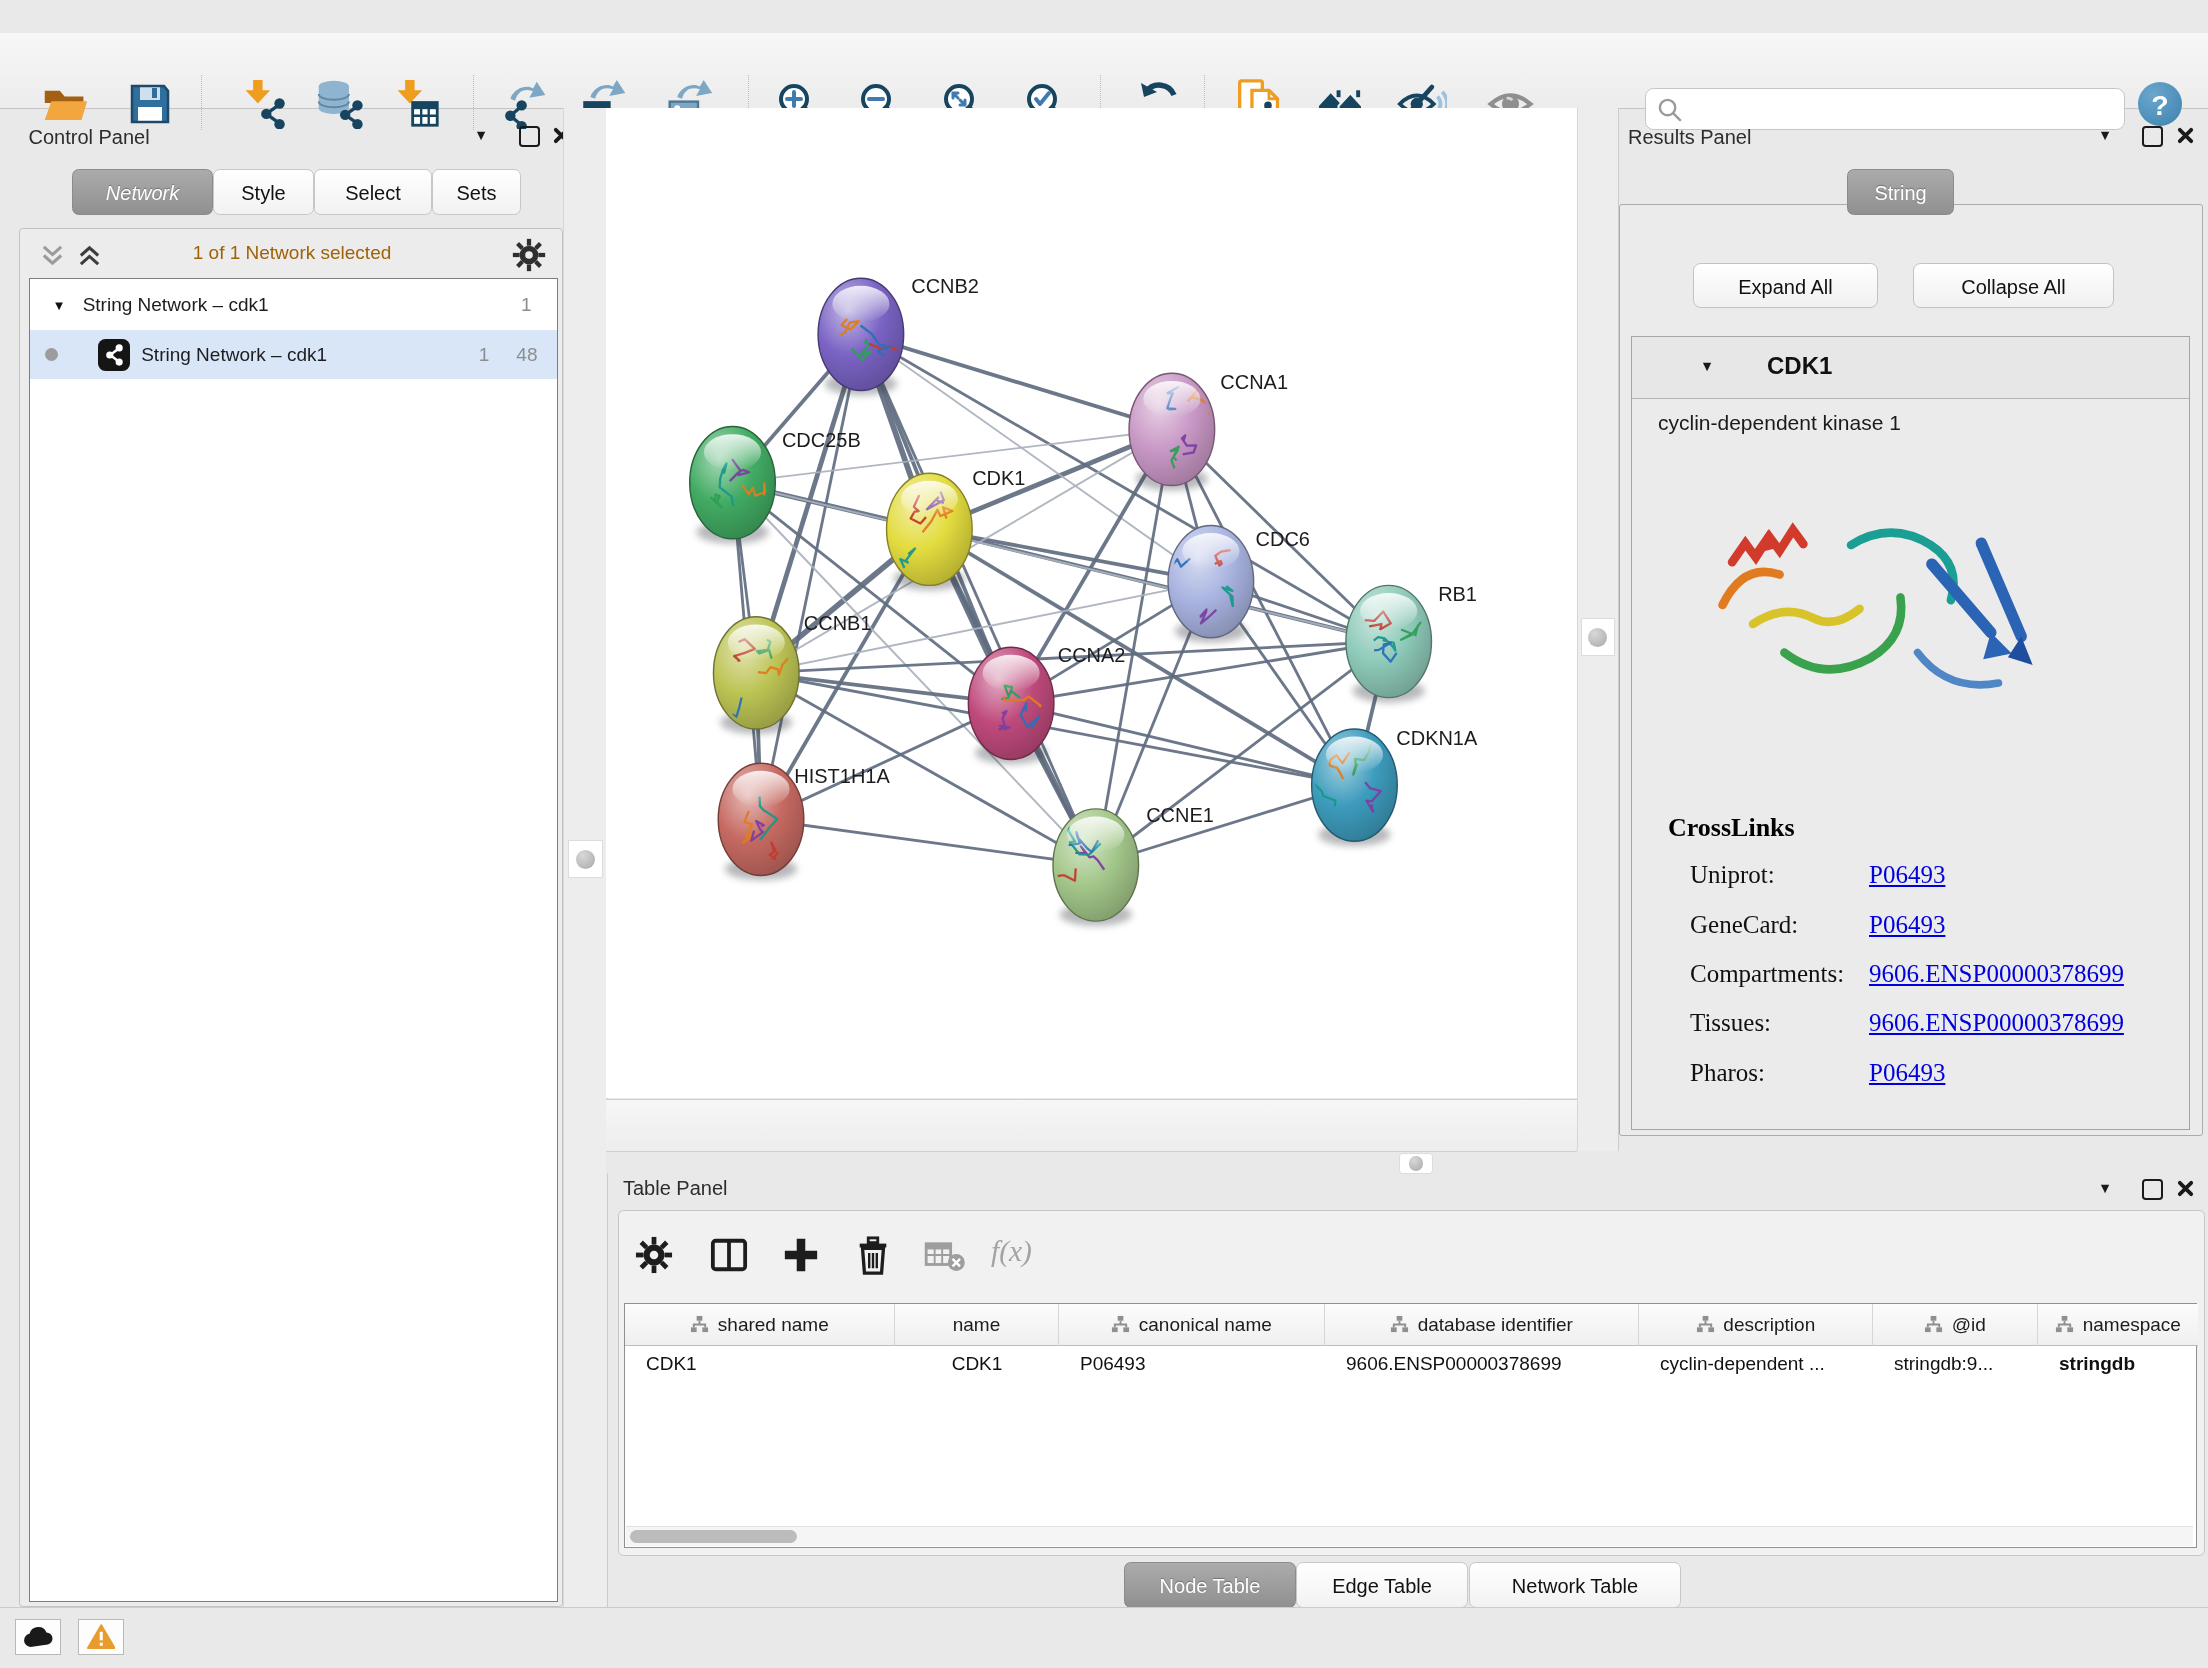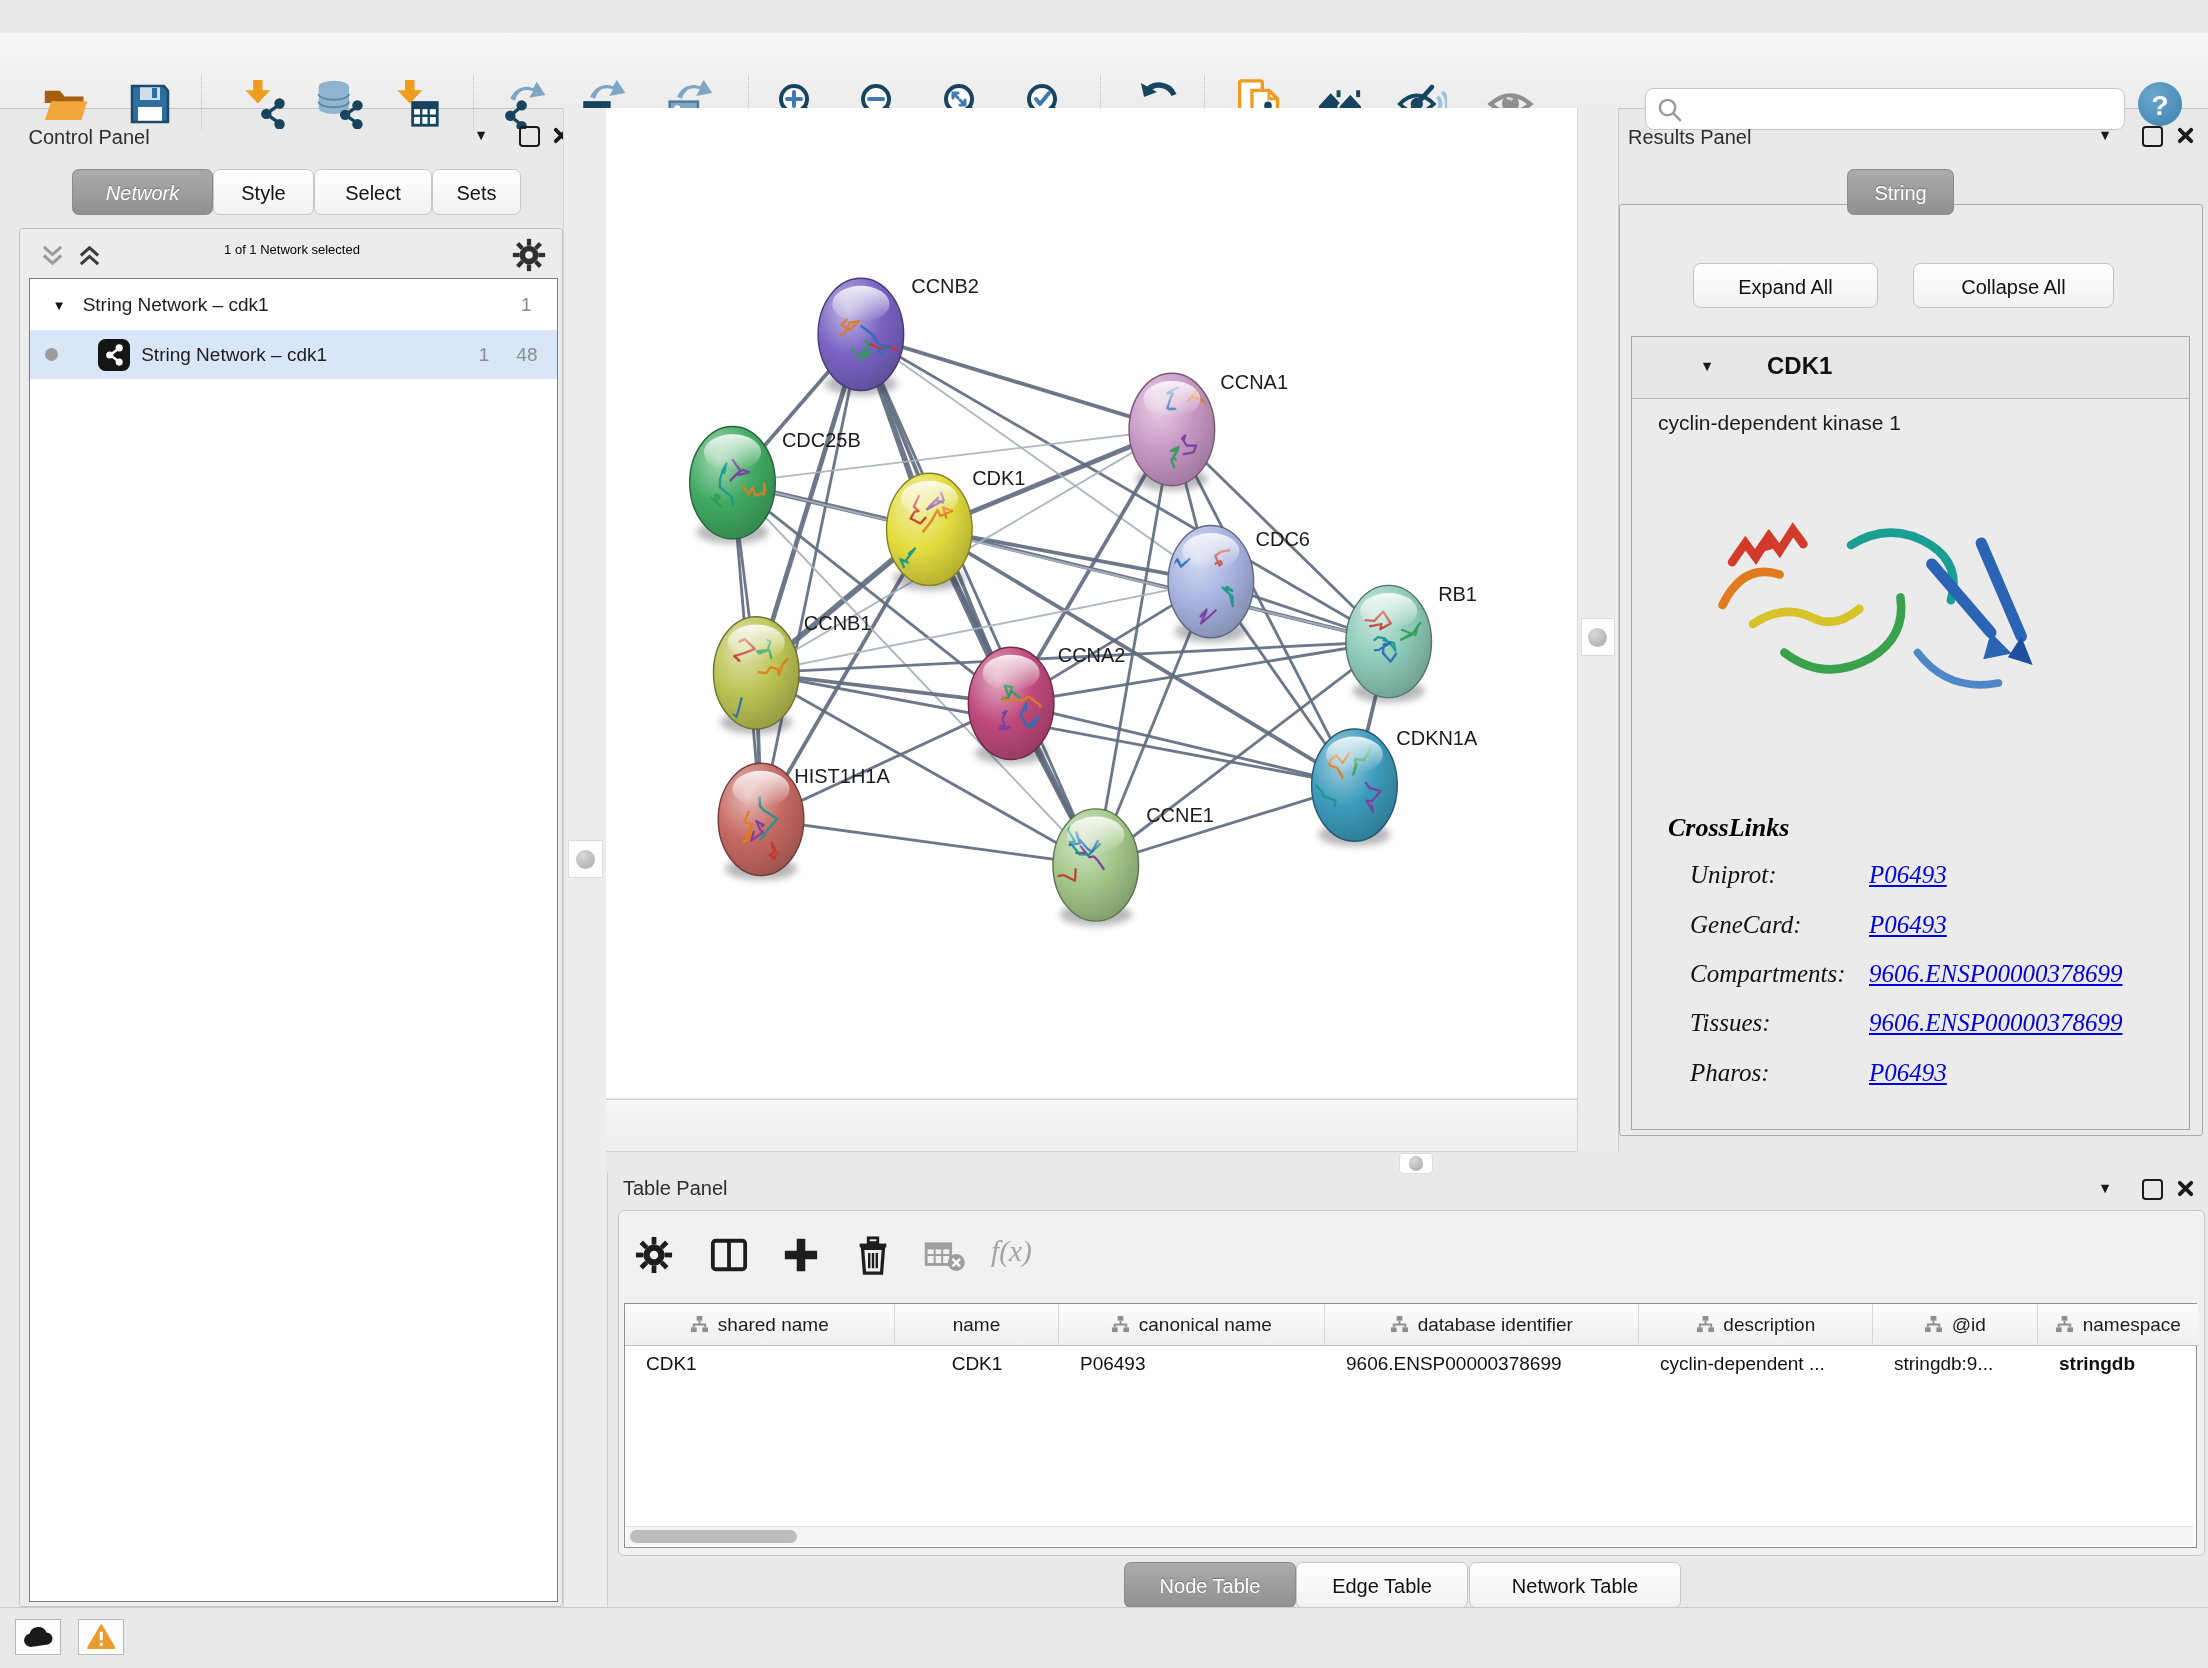--- a/index.html
+++ b/index.html
@@ -33,21 +33,21 @@
   .nvtb{left:606px;top:1099px;width:971px;height:53px;background:linear-gradient(#f6f6f6,#ededed);border-top:1px solid #cfcfcf;border-bottom:1px solid #cfcfcf;box-sizing:border-box;}
   
   .dstrip{background:#ededed;border-left:1px solid #d6d6d6;border-right:1px solid #cccccc;}
   .handle{background:#fff;border:1px solid #dcdcdc;display:flex;align-items:center;justify-content:center;cursor:pointer;}
   .hdot{width:19px;height:19px;border-radius:50%;background:radial-gradient(circle at 35% 30%,#d8d8d8,#a8a8a8);}
   
   .rp-box{left:1619px;top:204px;width:582px;height:930px;background:#ebebeb;border:1px solid #ababab;border-radius:2.9px;}
   .rbtn{position:absolute;height:45px;background:linear-gradient(#ffffff,#f1f1f1);border:1px solid #c2c2c2;border-radius:7.6px;font-size:20px;color:#111;text-align:center;line-height:45px;cursor:pointer;box-sizing:border-box;}
   .rp-sec{left:1631px;top:336px;width:557px;height:792px;background:#ebebeb;border:1px solid #a5a5a5;}
   .rp-sechdr{position:absolute;left:0;top:0;width:100%;height:61px;border-bottom:1px solid #b5b5b5;background:#e7e7e7;}
-  .serif{font-family:"Liberation Serif",serif;font-style:italic;}
+  .serif{font-family:"Liberation Serif",serif;}
   .xl-row{position:absolute;left:0;width:100%;height:38px;font-size:25px;}
   .xl-label{position:absolute;left:58px;color:#111;}
   .xl-link{position:absolute;left:237px;color:#0000dd;text-decoration:underline;cursor:pointer;}
   
   .tp-box{left:618px;top:1210px;width:1585px;height:344px;background:#f1f1f1;border:1px solid #c6c6c6;border-radius:5.7px;}
   .tp-table{left:624px;top:1303px;width:1573px;height:245px;background:#fff;border:1.4px solid #8f8f8f;box-sizing:border-box;}
   .th{position:absolute;top:0;height:42px;background:linear-gradient(#fcfcfc,#efefef);border-right:1px solid #d6d6d6;border-bottom:1px solid #bdbdbd;display:flex;align-items:center;justify-content:center;gap:8.6px;font-size:19px;color:#1c1c1c;box-sizing:border-box;cursor:pointer;}
   .td{position:absolute;top:42px;height:36px;line-height:36px;font-size:19px;color:#111;padding-left:21px;box-sizing:border-box;white-space:nowrap;overflow:hidden;}
   .hscroll{position:absolute;left:626px;top:1526px;width:1567px;height:19px;background:#f5f5f5;border-top:1px solid #e0e0e0;}
   .hthumb{position:absolute;left:3.8px;top:2.9px;width:167px;height:13.3px;border-radius:6.7px;background:#bcbcbc;cursor:pointer;}
@@ -238,21 +238,21 @@
 
   <div class="abs cp-box"></div>
 
   <div class="abs" style="left:28.5px;top:238px;width:527px;height:34px;">
     <svg class="abs" style="left:11.4px;top:4.8px;" width="25" height="25" viewBox="0 0 26 26">
         <path d="M4 4 l9 8 9 -8 M4 13 l9 8 9 -8" stroke="#9b9b9b" stroke-width="3.2" fill="none"></path>
       </svg>
     <svg class="abs" style="left:48px;top:4.8px;" width="25" height="25" viewBox="0 0 26 26">
         <path d="M4 22 l9 -8 9 8 M4 13 l9 -8 9 8" stroke="#3c3c3c" stroke-width="3.2" fill="none"></path>
       </svg>
-    <div class="abs" style="left:0;top:3.8px;width:100%;text-align:center;font-size:13px;color:#000000;">1 of 1 Network selected</div>
+    <div class="abs" style="left:0;top:3.8px;width:100%;text-align:center;font-size:19px;color:#a16207;">1 of 1 Network selected</div>
     <svg class="abs" style="left:483px;top:0px;" width="34" height="34" viewBox="0 0 40 40">
         <g fill="#2f2f2f">
           <rect x="17.5" y="1" width="5" height="8"></rect>
           <rect x="17.5" y="31" width="5" height="8"></rect>
           <rect x="1" y="17.5" width="8" height="5"></rect>
           <rect x="31" y="17.5" width="8" height="5"></rect>
           <rect x="17.5" y="1" width="5" height="8" transform="rotate(45 20 20)"></rect>
           <rect x="17.5" y="31" width="5" height="8" transform="rotate(45 20 20)"></rect>
           <rect x="1" y="17.5" width="8" height="5" transform="rotate(45 20 20)"></rect>
           <rect x="31" y="17.5" width="8" height="5" transform="rotate(45 20 20)"></rect>

